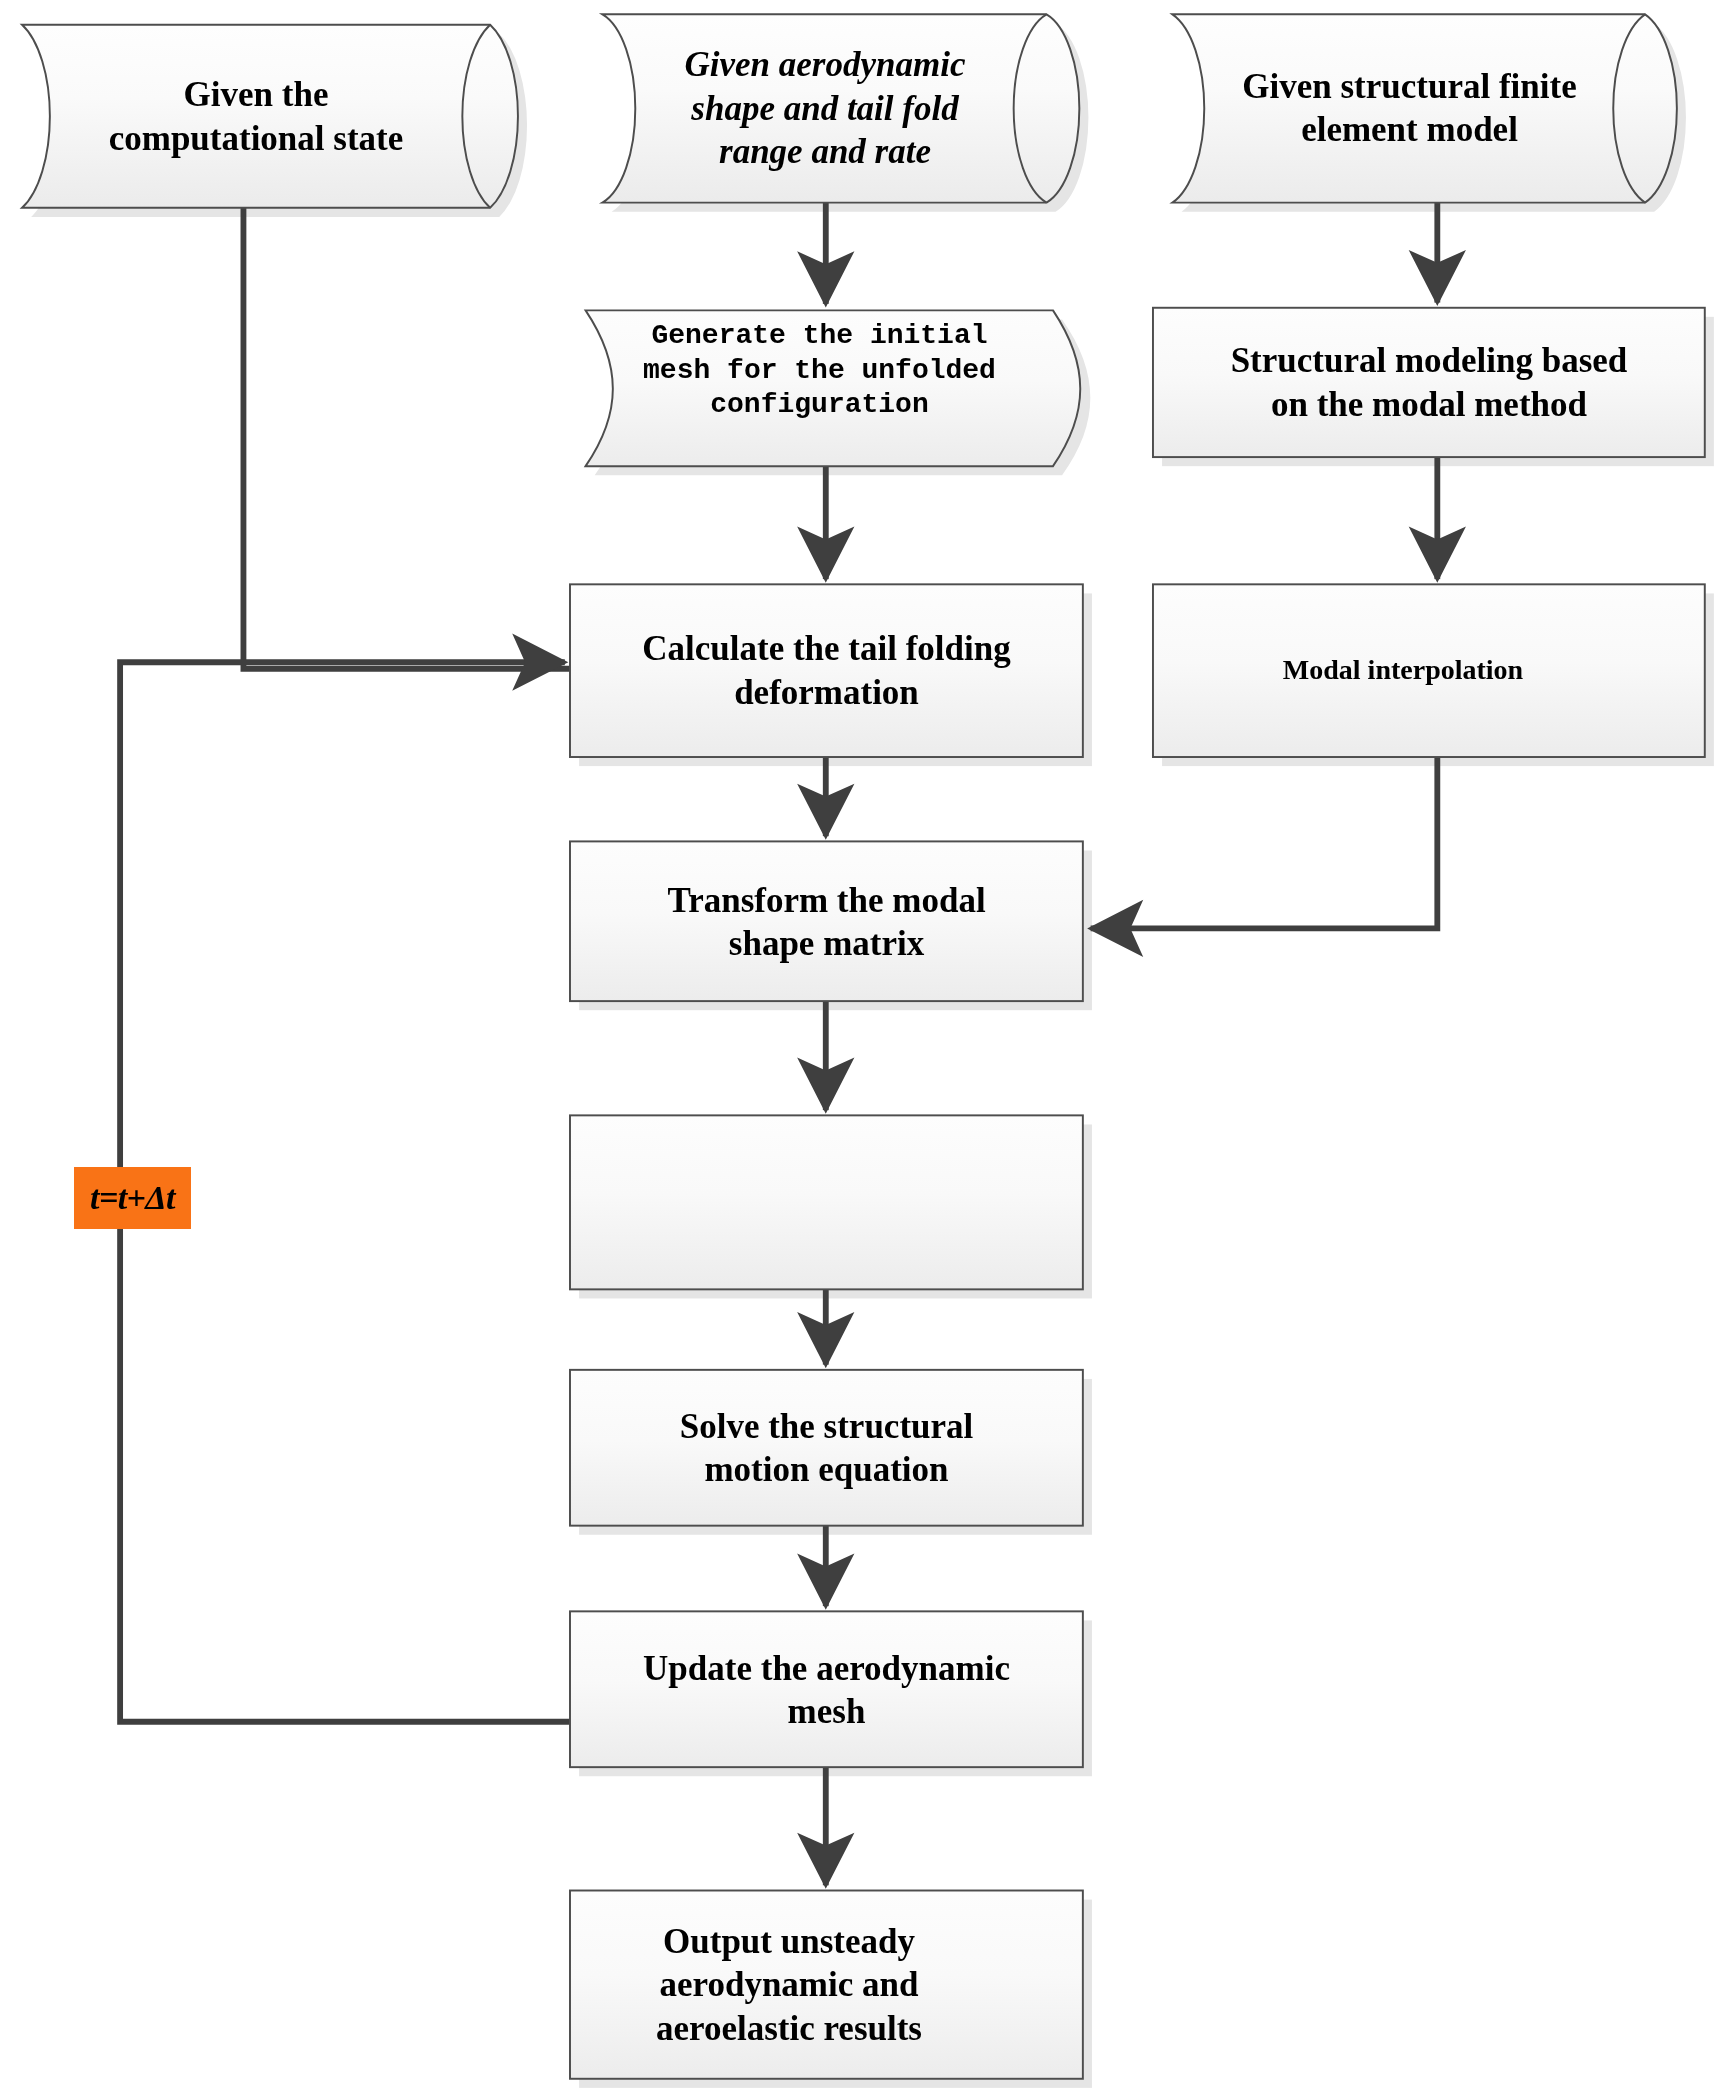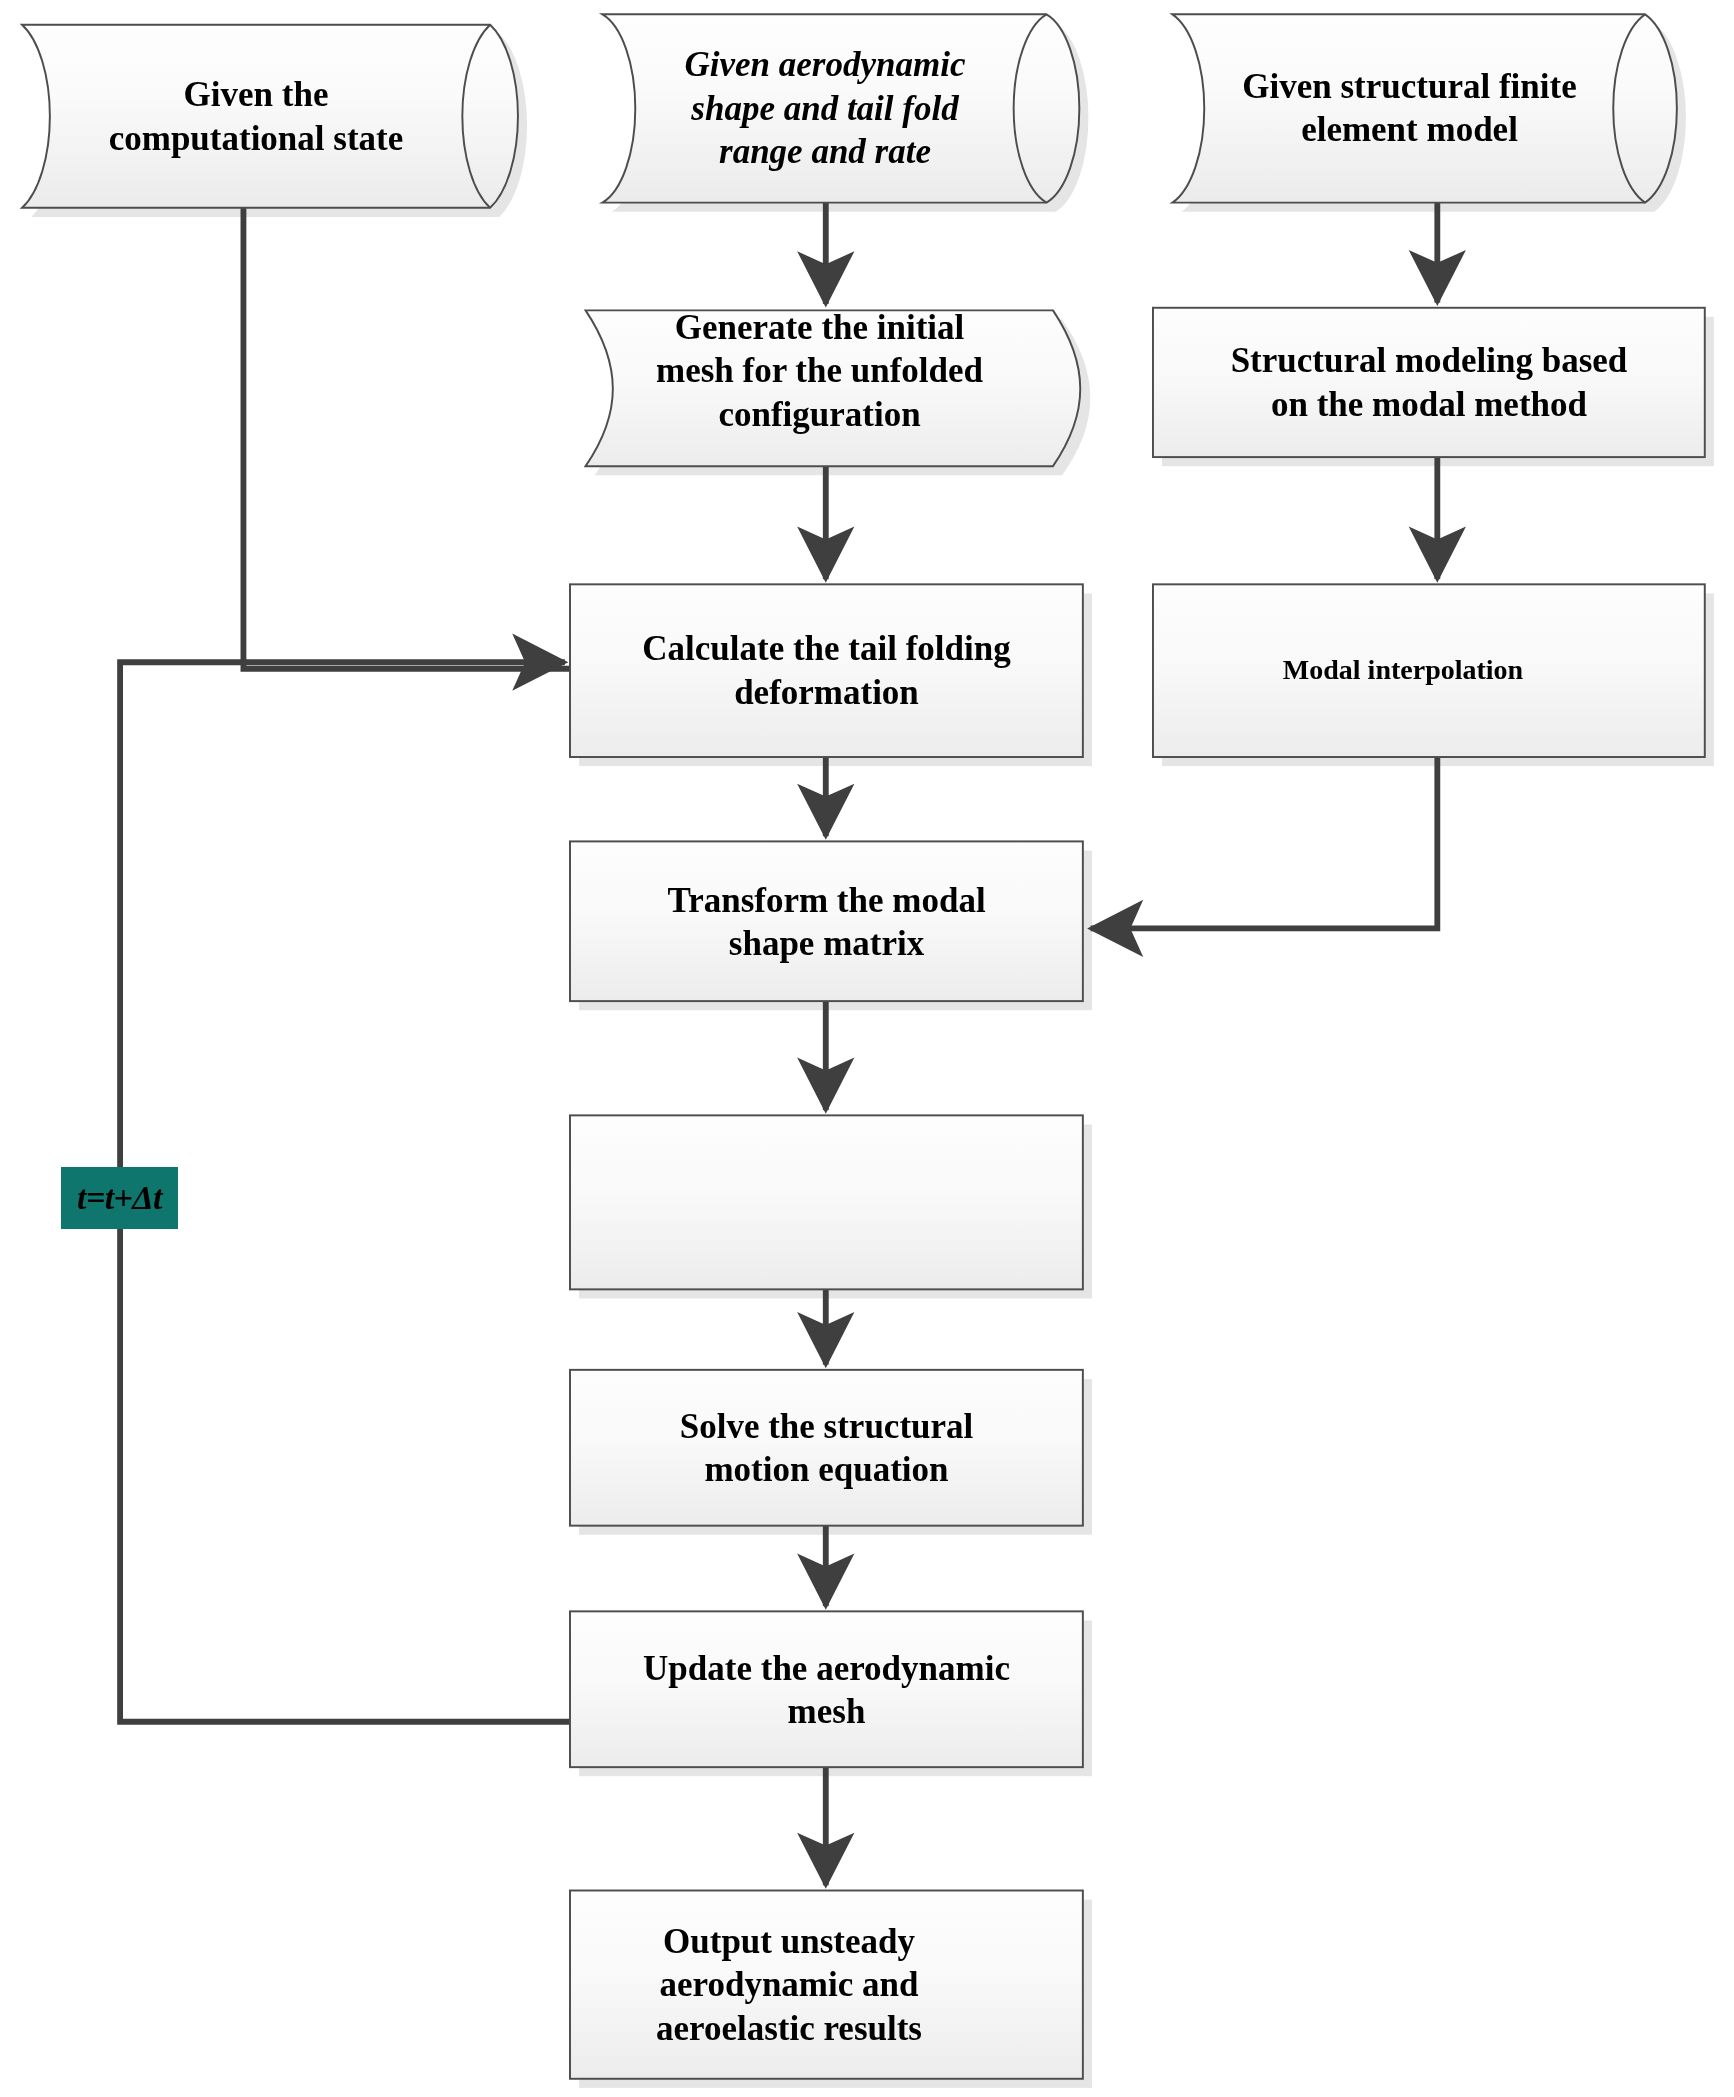--- a/index.html
+++ b/index.html
@@ -35,27 +35,28 @@
     color: #000000;
     line-height: 1.24;
     pointer-events: none;
     white-space: pre-line;
   }
   .loop-label {
     position: absolute;
     display: flex;
     align-items: center;
     justify-content: center;
-    background: #0f766e;
+    background: #f97316;
     font-family: "Liberation Serif", "DejaVu Serif", serif;
     font-style: italic;
     font-weight: bold;
     color: #000000;
     font-size: 34px;
     letter-spacing: -0.6px;
+    margin-left: 13px;
   }
 </style>
 </head>
 <body>
 
 <div id="canvas">
 
   <svg class="layer" viewBox="0 0 2671 3230" xmlns="http://www.w3.org/2000/svg">
     <defs>
       <linearGradient id="nodeGrad" x1="0" y1="0" x2="0" y2="1">
@@ -150,21 +151,21 @@
   <div class="node-label" style="left:22px; top:25px; width:468px; height:183px; font-size:35px;">Given the
 computational state</div>
 
   <div class="node-label" style="left:603px; top:14.3px; width:444px; height:188px; font-size:35px;font-style:italic;">Given aerodynamic
 shape and tail fold
 range and rate</div>
 
   <div class="node-label" style="left:1173px; top:14.3px; width:473px; height:188px; font-size:35px;">Given structural finite
 element model</div>
 
-  <div class="node-label" style="left:604px; top:310px; width:431px; height:122px; font-size:35px;">Generate the initial
+  <div class="node-label" style="left:604px; top:310px; width:431px; height:122px; font-size:28px;font-family:Liberation Mono, monospace;">Generate the initial
 mesh for the unfolded
 configuration</div>
 
   <div class="node-label" style="left:1153px; top:308px; width:552px; height:149px; font-size:35px;">Structural modeling based
 on the modal method</div>
 
   <div class="node-label" style="left:570px; top:584px; width:513px; height:173px; font-size:35px;">Calculate the tail folding
 deformation</div>
 
   <div class="node-label" style="left:1153px; top:584px; width:500px; height:173px; font-size:28px;">Modal interpolation</div>

